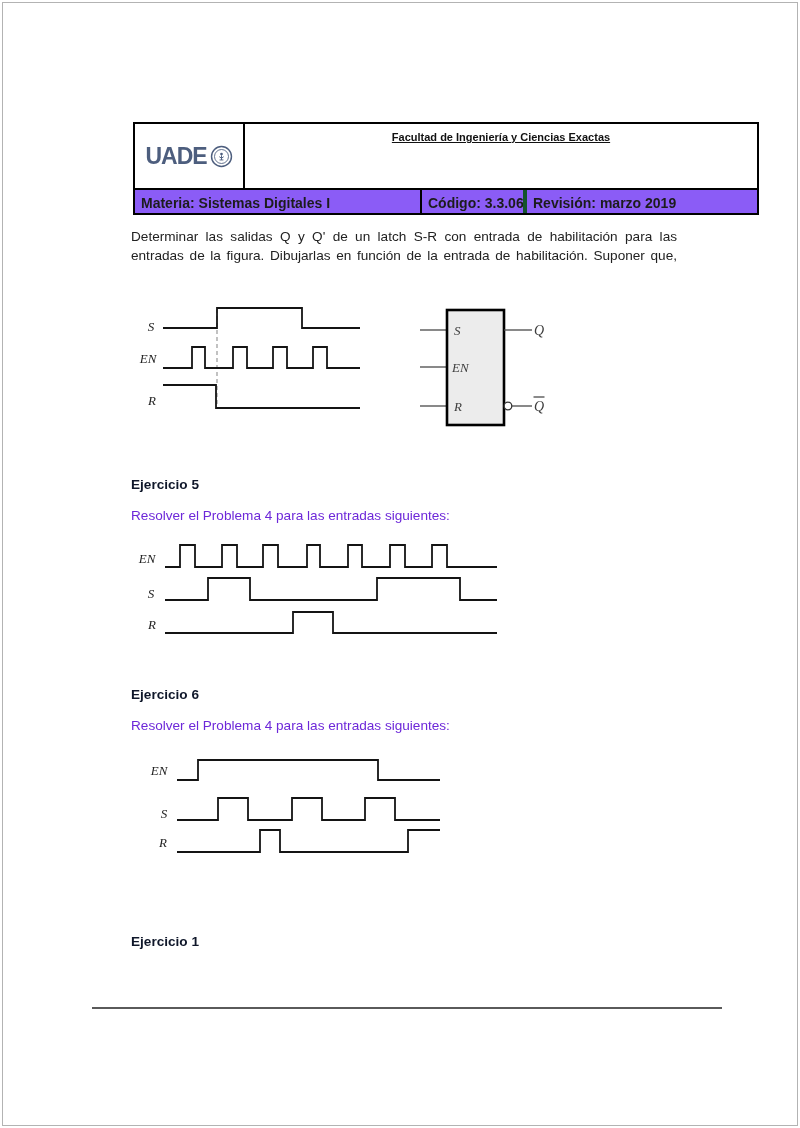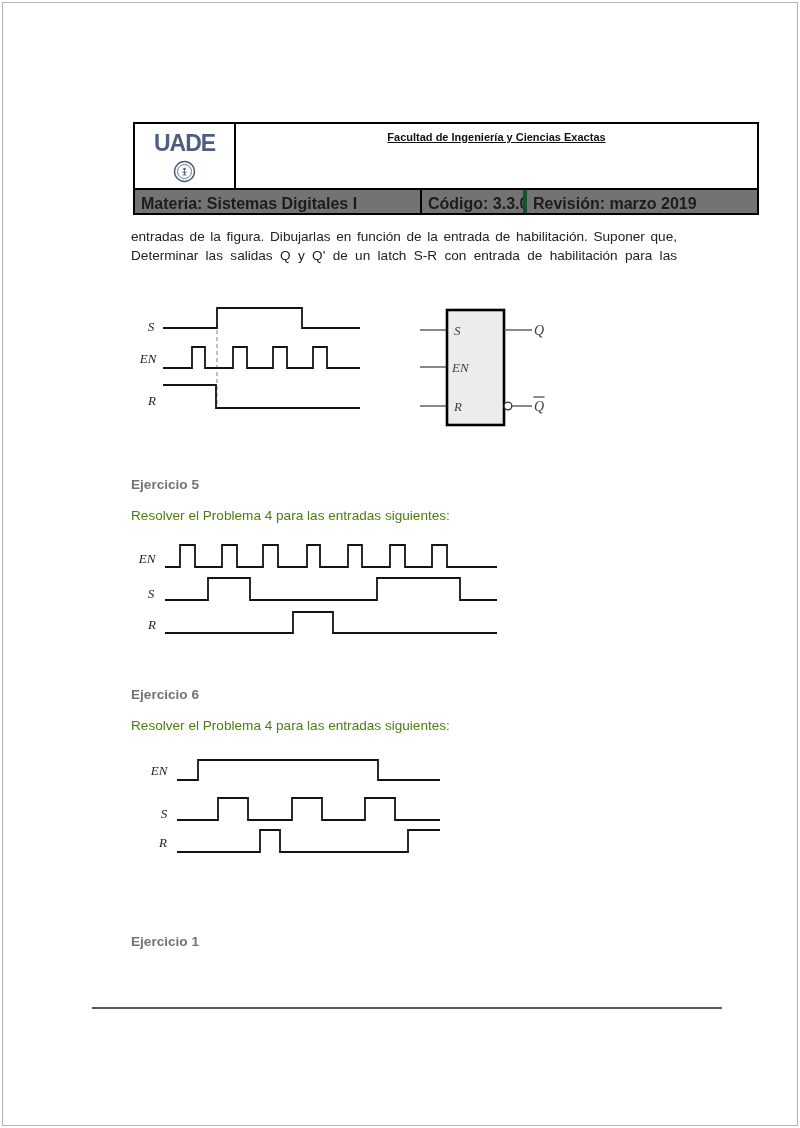--- a/index.html
+++ b/index.html
@@ -4,40 +4,40 @@
 <style>
   html,body{margin:0;padding:0;background:#fff;}
   .page{position:relative;width:800px;height:1128px;background:#ffffff;
         font-family:"Liberation Sans",sans-serif;overflow:hidden;}
   .page-border{position:absolute;inset:2px;border:1px solid #b3b3b3;pointer-events:none;}
 
   
   .hdr{position:absolute;left:133px;top:122px;width:626px;border:2px solid #000;
        box-sizing:border-box;background:#fff;}
   .hdr-row1{display:flex;height:64px;}
-  .logo-cell{width:101px;box-sizing:border-box;border-right:2px solid #000;
-             display:flex;align-items:center;justify-content:center;gap:3px;flex-direction:column;}
+  .logo-cell{width:110px;box-sizing:border-box;border-right:2px solid #000;
+             display:flex;align-items:center;justify-content:center;gap:3px;}
   .logo-text{font-size:23px;font-weight:bold;letter-spacing:-1px;color:#4d5e7e;}
   .title-cell{flex:1;display:flex;flex-direction:column;align-items:center;
               justify-content:space-between;padding:7px 0 4px;}
   .hdr-title{font-size:11px;font-weight:bold;color:#111;text-decoration:underline;}
   .hdr-sub{font-size:13.5px;font-weight:bold;color:#111;}
   .hdr-row2{display:flex;height:25px;box-sizing:border-box;border-top:2px solid #000;
-            background:#737373;font-weight:bold;font-size:16px;color:#1c1c1c;}
+            background:#8b5cf6;font-weight:bold;font-size:14px;color:#1c1c1c;}
   .hdr-row2 .cell{box-sizing:border-box;padding:5px 0 0 6px;white-space:nowrap;overflow:hidden;}
   .cell-materia{width:287px;border-right:2px solid #000;}
   .cell-codigo{width:105px;border-right:4px solid #14532d;}
   .cell-revision{flex:1;}
 
   .para{position:absolute;left:131px;top:228px;width:546px;font-size:13.6px;
         line-height:18.8px;color:#222;}
   .jline{text-align:justify;text-align-last:justify;}
 
-  .ex-title{position:absolute;font-size:13.6px;font-weight:bold;color:#737373;}
-  .ex-body{position:absolute;font-size:13.6px;color:#4d7c0f;}
+  .ex-title{position:absolute;font-size:13.6px;font-weight:bold;color:#0f172a;}
+  .ex-body{position:absolute;font-size:13.6px;color:#6d28d9;}
 
   .wavebox{position:absolute;}
   .wavebox svg{overflow:visible;display:block;}
   .wavebox text{font-family:"Liberation Serif","DejaVu Serif",serif;font-style:italic;}
 
   .footer-rule{position:absolute;left:92px;top:1007px;width:630px;height:0;
                border-top:2px solid #5a5a5a;}
 </style>
 </head>
 <body>
@@ -61,22 +61,22 @@
       </div>
     </div>
     <div class="hdr-row2">
       <div class="cell cell-materia">Materia: Sistemas Digitales I</div>
       <div class="cell cell-codigo">Código: 3.3.060</div>
       <div class="cell cell-revision">Revisión: marzo 2019</div>
     </div>
   </div>
 
   <div class="para">
+    <div class="jline">Determinar las salidas Q y Q' de un latch S-R con entrada de habilitación para las</div>
     <div class="jline">entradas de la figura. Dibujarlas en función de la entrada de habilitación. Suponer que,</div>
-    <div class="jline">Determinar las salidas Q y Q' de un latch S-R con entrada de habilitación para las</div>
   </div>
 
   <div class="wavebox" style="left:140px;top:300px;width:240px;height:115px;">
       <svg width="240" height="115">
         <line x1="77" y1="9" x2="77" y2="108" stroke="#999" stroke-width="1.2" stroke-dasharray="4 3"></line>
         <polyline points="23,28 77,28 77,8 162,8 162,28 220,28" fill="none" stroke="#141414" stroke-width="1.8" stroke-linejoin="miter"></polyline>
         <text x="11" y="31" text-anchor="middle" font-size="13" fill="#222">S</text>
         <polyline points="23,68 52,68 52,47 65,47 65,68 93,68 93,47 107,47 107,68 133,68 133,47 147,47 147,68 173,68 173,47 187,47 187,68 220,68" fill="none" stroke="#141414" stroke-width="1.8" stroke-linejoin="miter"></polyline>
         <text x="8" y="63" text-anchor="middle" font-size="13" fill="#222">EN</text>
         <polyline points="23,85 76,85 76,108 220,108" fill="none" stroke="#141414" stroke-width="1.8" stroke-linejoin="miter"></polyline>

